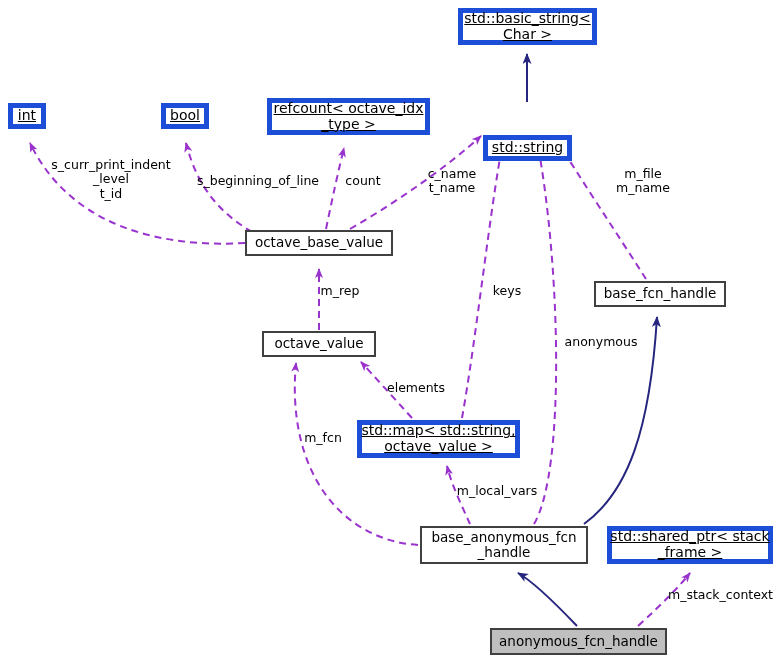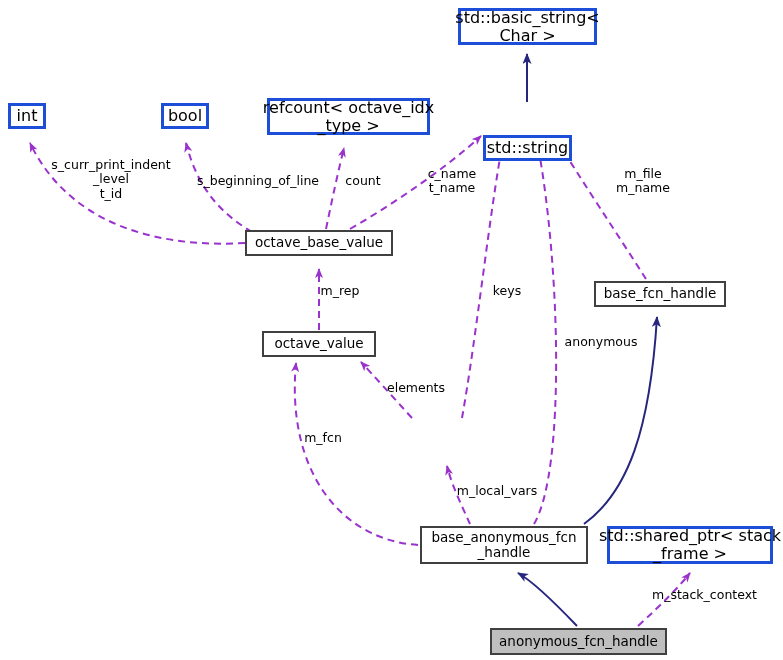--- a/index.html
+++ b/index.html
@@ -28,22 +28,23 @@
     display: flex;
     align-items: center;
     justify-content: center;
     text-align: center;
     line-height: 1.12;
     color: #000000;
     background: #ffffff;
     white-space: pre;
   }
   .node-plain {
-    border: 3px solid #1d4ed8;
-    font-size: 16px;
+    border: 5px solid #1d4ed8;
+    font-size: 14px;
+    text-decoration: underline;
   }
   .node-key {
     border: 2px solid #404040;
     font-size: 13.5px;
   }
   .node-current {
     border: 2px solid #404040;
     background: #bfbfbf;
     font-size: 13.5px;
   }
@@ -135,20 +136,24 @@
   </div>
 
   <div class="node node-key" style="left:594px; top:281px; width:132px; height:26px;">
     <span>base_fcn_handle</span>
   </div>
 
   <div class="node node-key" style="left:262px; top:331px; width:114px; height:26px;">
     <span>octave_value</span>
   </div>
 
+  <div class="node node-plain" style="left:357px; top:420px; width:163px; height:38px;">
+    <span>std::map&lt; std::string,
+octave_value &gt;</span>
+  </div>
 
   <div class="node node-key" style="left:420px; top:526px; width:168px; height:38px;">
     <span>base_anonymous_fcn
 _handle</span>
   </div>
 
   <div class="node node-plain" style="left:607px; top:526px; width:166px; height:38px;">
     <span>std::shared_ptr&lt; stack
 _frame &gt;</span>
   </div>
@@ -176,15 +181,15 @@
   <div class="edge-label" style="left:490px; top:284px; width:34px;">keys</div>
 
   <div class="edge-label" style="left:561px; top:335px; width:80px;">anonymous</div>
 
   <div class="edge-label" style="left:384px; top:381px; width:64px;">elements</div>
 
   <div class="edge-label" style="left:300px; top:431px; width:46px;">m_fcn</div>
 
   <div class="edge-label" style="left:452px; top:484px; width:90px;">m_local_vars</div>
 
-  <div class="edge-label" style="left:648px; top:588px; width:113px;">m_stack_context</div>
+  <div class="edge-label" style="left:664px; top:588px; width:113px;">m_stack_context</div>
 
 </div>
 
 </body></html>

